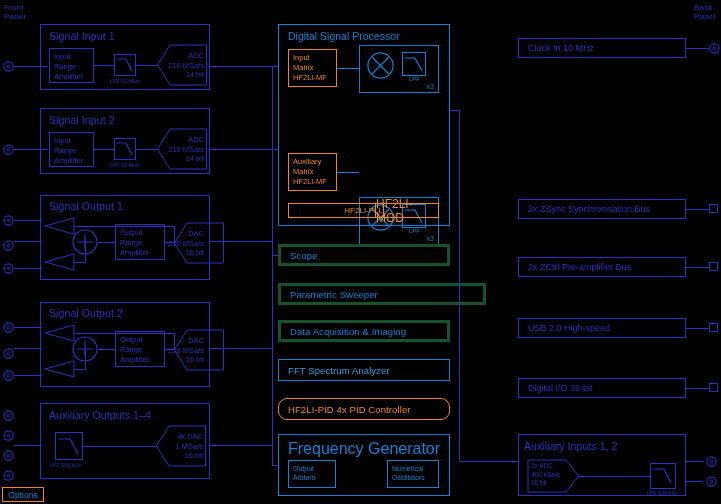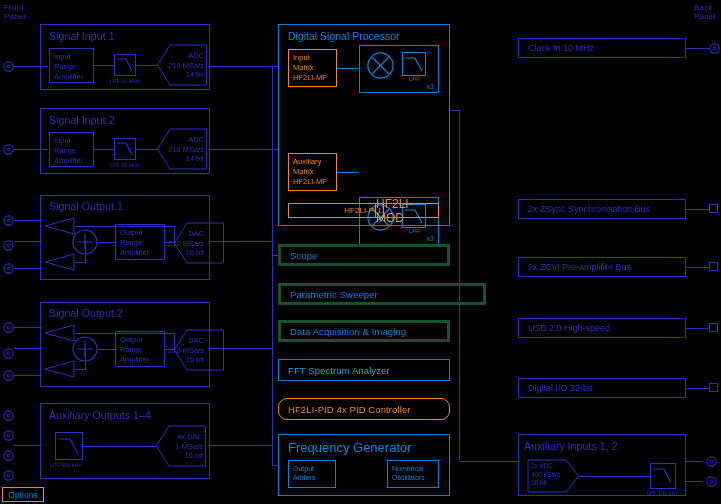--- a/index.html
+++ b/index.html
@@ -40,21 +40,21 @@
   
   .dsp{border:1px solid #0b84d8;box-sizing:border-box;}
   .dsp-title{font-size:10.5px;color:#0b84d8;}
   .dsp-blk{border:1px solid #f08a18;box-sizing:border-box;color:#f08a18;
            font-size:7.5px;line-height:10px;padding:3px 0 0 4px;}
   .dsp-inner{border:1px solid #0b84d8;box-sizing:border-box;position:relative;}
   .x3{position:absolute;right:4px;bottom:2px;font-size:7px;color:#0b84d8;}
   .lpf-cap{position:absolute;font-size:6px;color:#0b84d8;}
 
   .fg{border:1px solid #0b84d8;box-sizing:border-box;}
-  .fg-title{font-size:13px;color:#0b84d8;}
+  .fg-title{font-size:16px;color:#0b84d8;}
   .fg-blk{border:1px solid #0b84d8;box-sizing:border-box;color:#0b84d8;
           font-size:7px;line-height:9px;padding:3px 0 0 4px;}
 
   .bnc{position:absolute;width:11px;height:11px;}
   .sq{position:absolute;width:9px;height:9px;border:1px solid #2a33c0;box-sizing:border-box;}
 
   .options{position:absolute;border:1px solid #f08a18;box-sizing:border-box;
            color:#0b84d8;font-size:8.5px;display:flex;align-items:center;
            justify-content:center;}
   svg{display:block;overflow:visible;}

